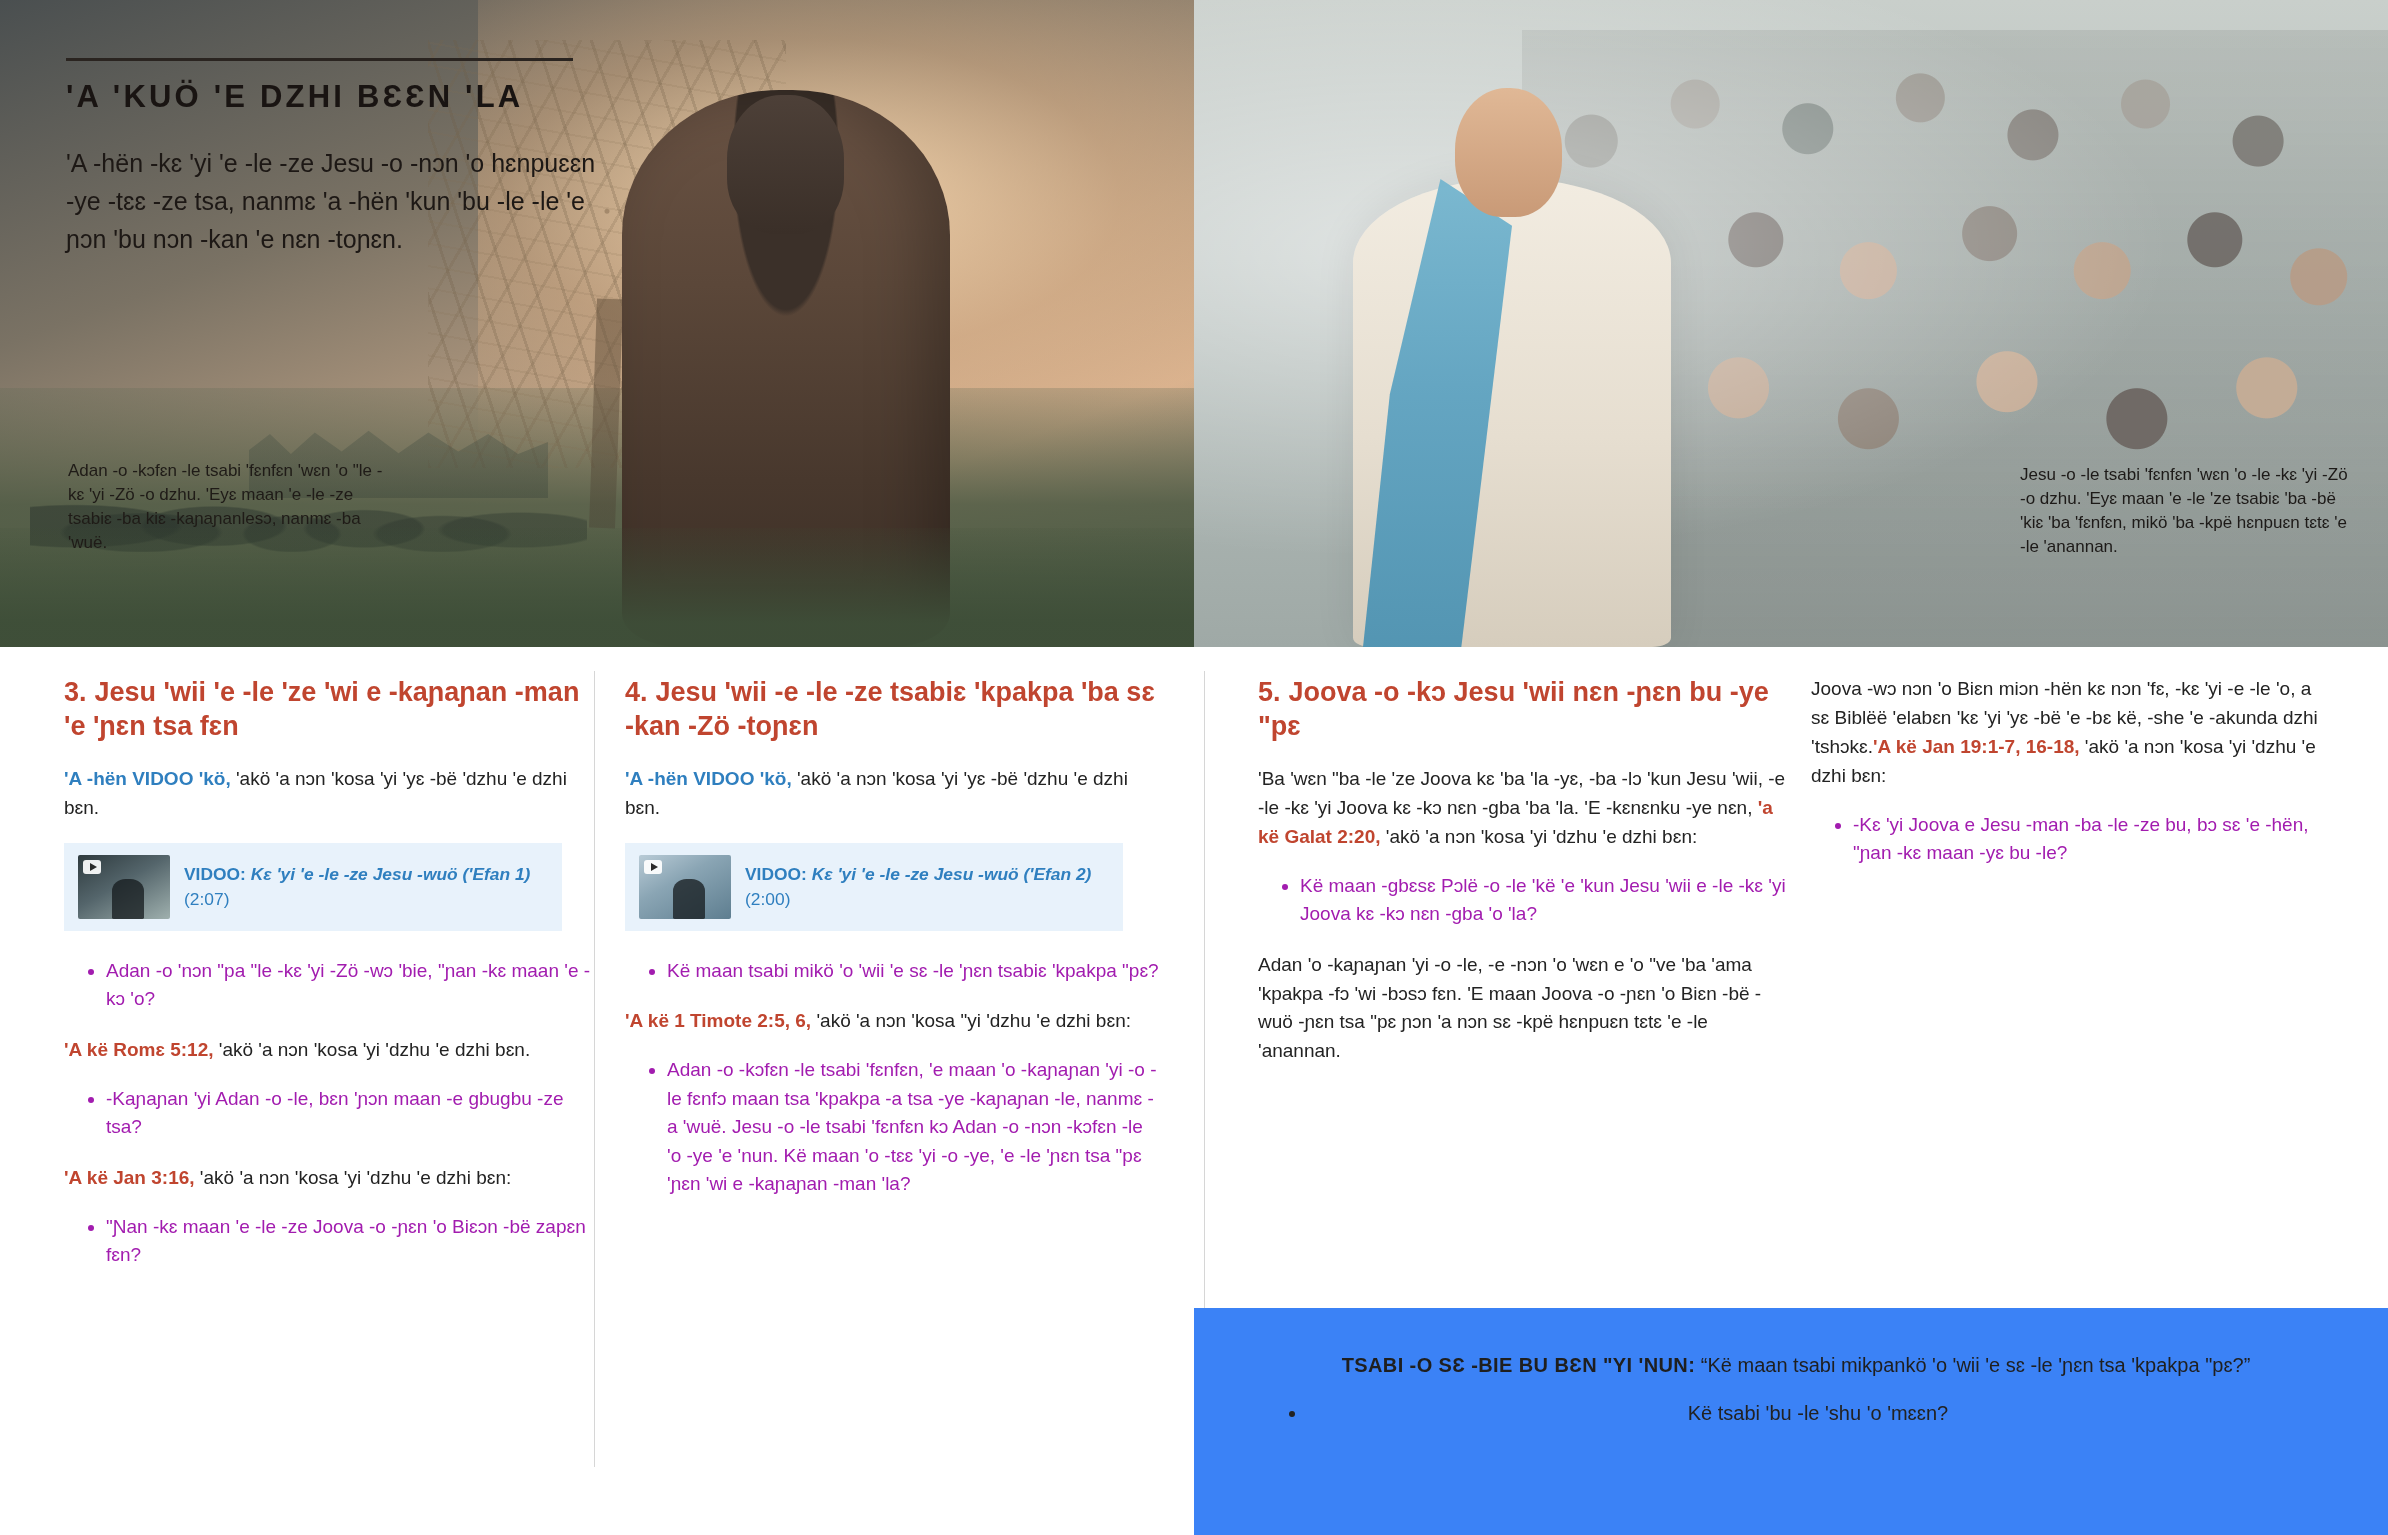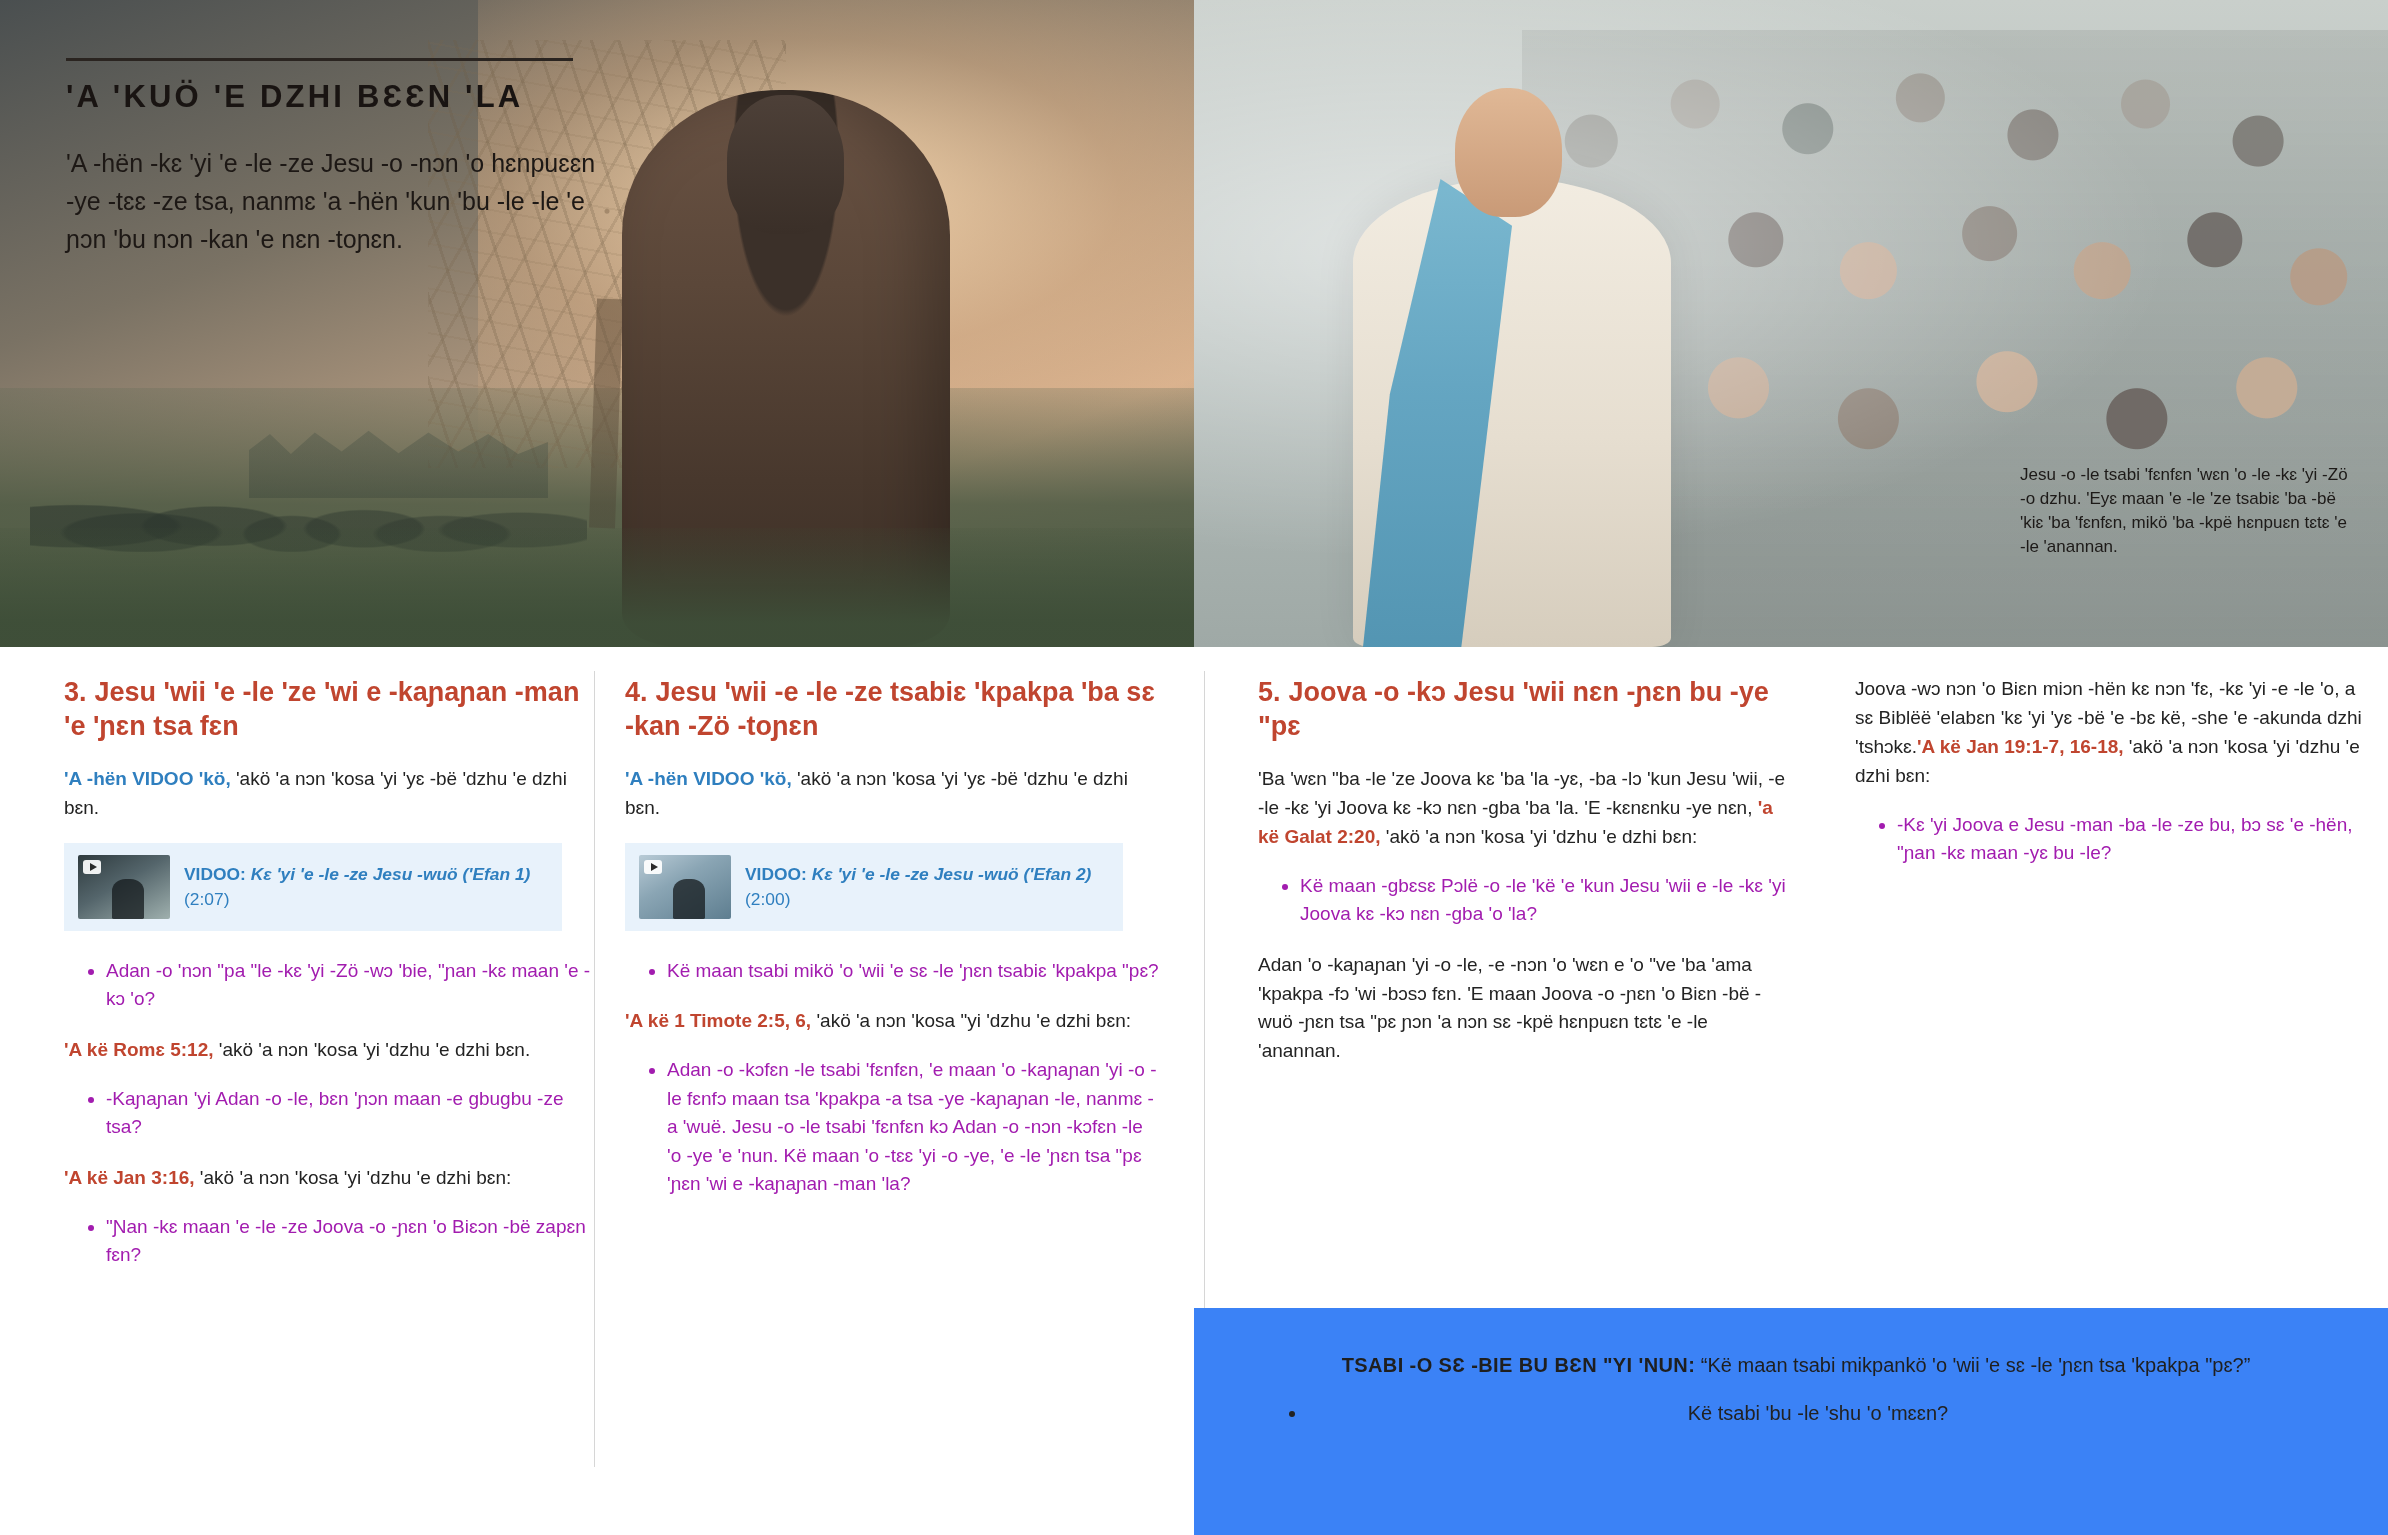--- a/index.html
+++ b/index.html
@@ -273,21 +273,21 @@
     height: 889px;
     background: #ffffff;
   }
   .col {
     position: absolute;
     top: 28px;
   }
   .col-1 { left: 64px; width: 537px; }
   .col-2 { left: 625px; width: 537px; }
   .col-3 { left: 1258px; width: 537px; }
-  .col-4 { left: 1811px; width: 517px; margin-left: 44px; }
+  .col-4 { left: 1811px; width: 517px; }
 
   .divider-v {
     position: absolute;
     top: 24px;
     width: 1px;
     height: 796px;
     background: #d6d6d6;
   }
   .divider-1 { left: 594px; }
   .divider-2 { left: 1204px; }
@@ -427,20 +427,21 @@
       <div class="crowd"></div>
       <div class="figure"></div>
       <div class="figure-head"></div>
       <div class="grass"></div>
 
       <div class="hero-title">
         <div class="rule"></div>
         <h1>'A 'KUÖ 'E DZHI BƐƐN 'LA</h1>
       </div>
       <div class="hero-lead">'A -hën -kɛ 'yi 'e -le -ze Jesu -o -nɔn 'o hɛnpuɛɛn -ye -tɛɛ -ze tsa, nanmɛ 'a -hën 'kun 'bu -le -le 'e ɲɔn 'bu nɔn -kan 'e nɛn -toɲɛn.</div>
+      <div class="hero-caption-left">Adan -o -kɔfɛn -le tsabi 'fɛnfɛn 'wɛn 'o "le -kɛ 'yi -Zö -o dzhu. 'Eyɛ maan 'e -le -ze tsabiɛ -ba kiɛ -kaɲaɲanlesɔ, nanmɛ -ba 'wuë.</div>
     </div>
 
     <div class="hero-right">
       <div class="crowd-grid"></div>
       <div class="fog"></div>
       <div class="jesus-hair"></div>
       <div class="jesus-body"></div>
       <div class="jesus-sash"></div>
       <div class="jesus-head"></div>
       <div class="hero-caption-right">Jesu -o -le tsabi 'fɛnfɛn 'wɛn 'o -le -kɛ 'yi -Zö -o dzhu. 'Eyɛ maan 'e -le 'ze tsabiɛ 'ba -bë 'kiɛ 'ba 'fɛnfɛn, mikö 'ba -kpë hɛnpuɛn tɛtɛ 'e -le 'anannan.</div>

